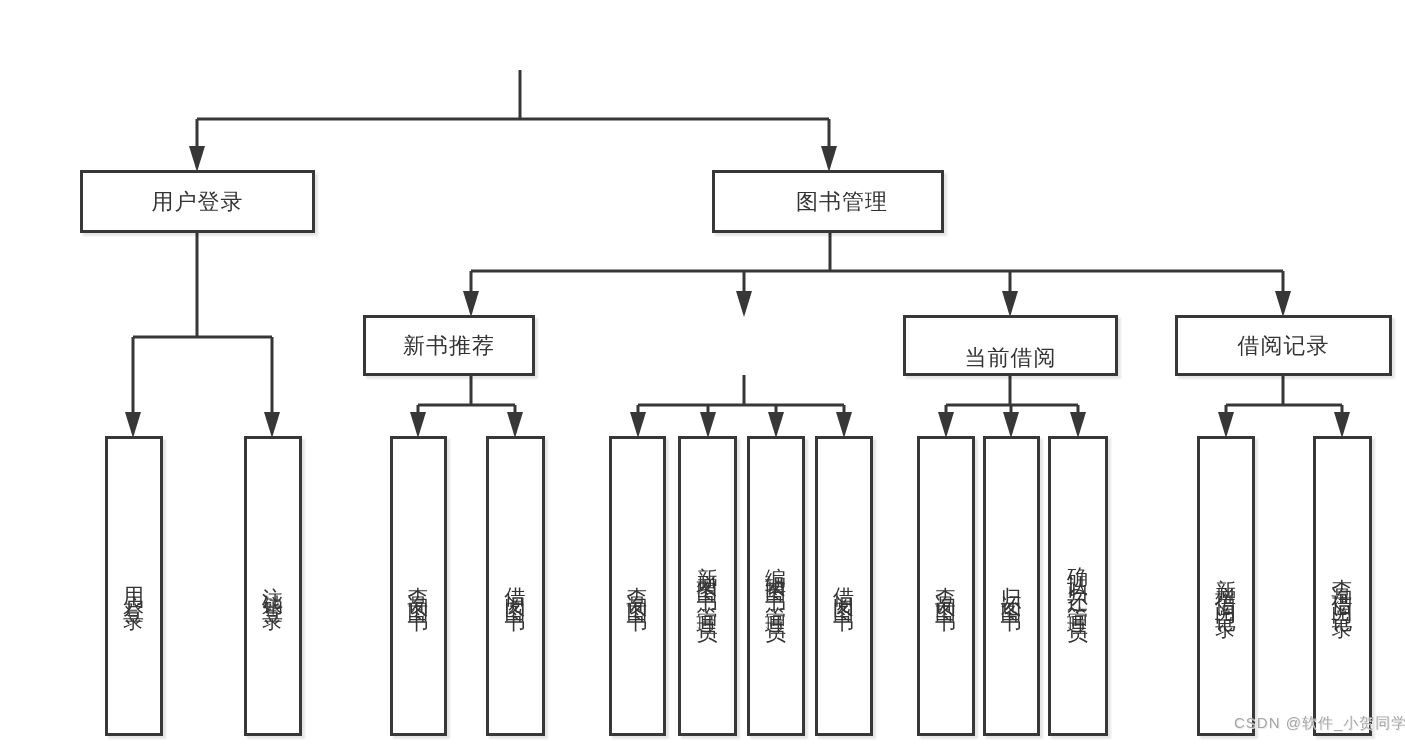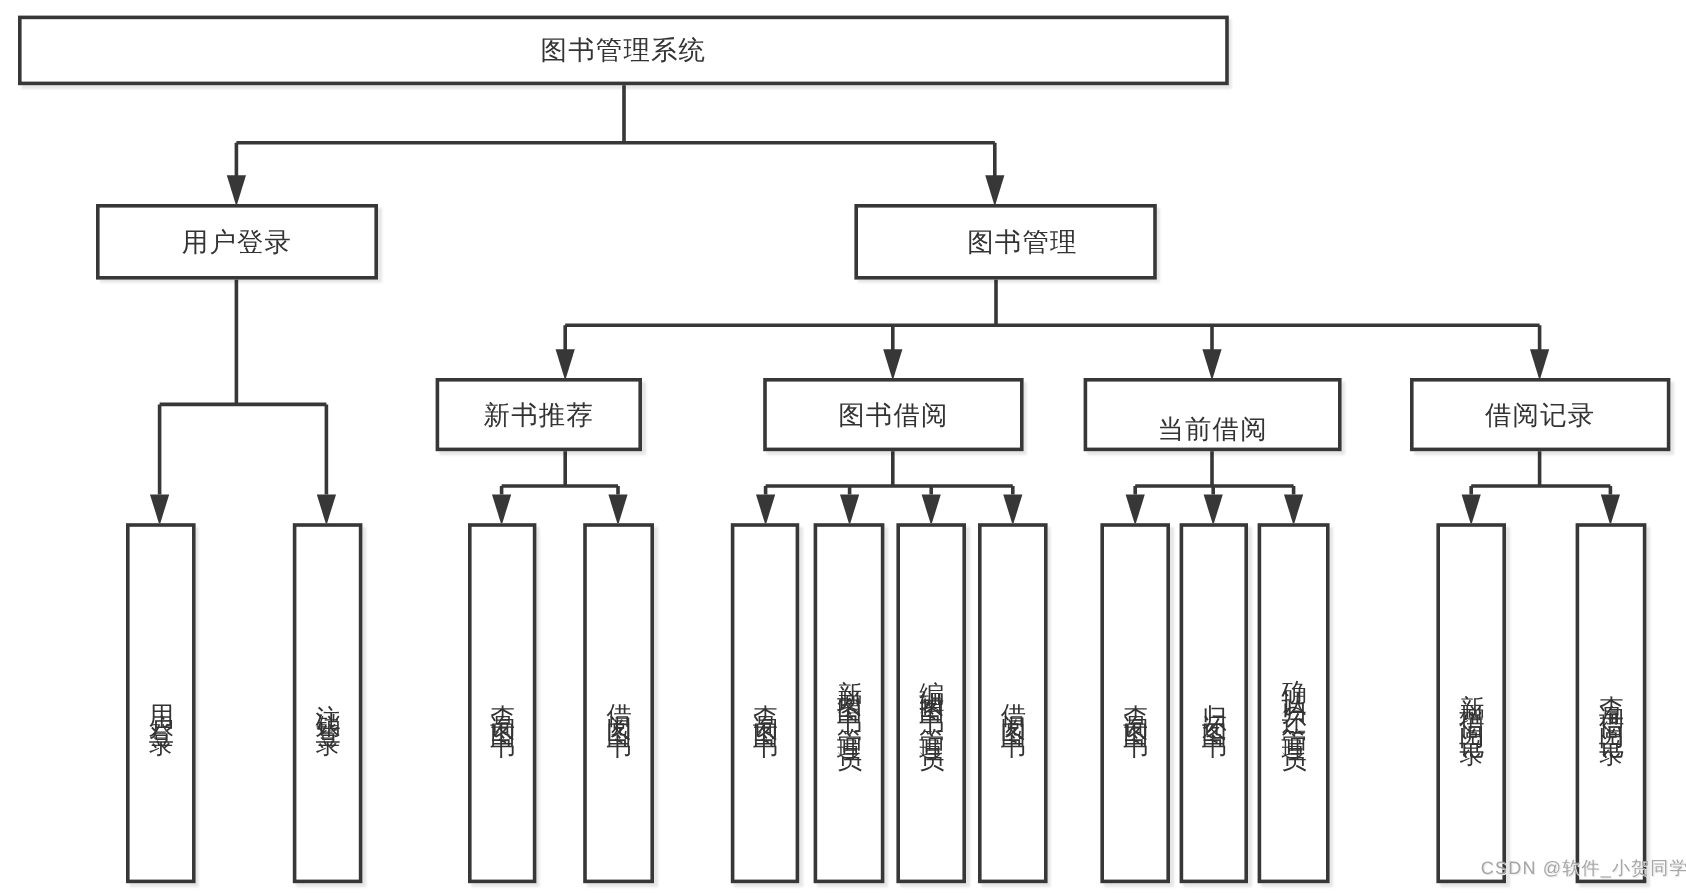--- a/index.html
+++ b/index.html
@@ -95,36 +95,30 @@
     <path class="c-line" d="M1010 375 V405 M946 405 H1078 M946 405 V412 M1011 405 V412 M1078 405 V412"></path>
     <polygon class="c-arrow" points="938,412 954,412 946,438"></polygon>
     <polygon class="c-arrow" points="1003,412 1019,412 1011,438"></polygon>
     <polygon class="c-arrow" points="1070,412 1086,412 1078,438"></polygon>
 
     <path class="c-line" d="M1283 375 V405 M1226 405 H1342 M1226 405 V412 M1342 405 V412"></path>
     <polygon class="c-arrow" points="1218,412 1234,412 1226,438"></polygon>
     <polygon class="c-arrow" points="1334,412 1350,412 1342,438"></polygon>
   </svg>
 
-  <div class="node hnode root">
-    <span>图书管理系统</span>
-  </div>
 
   <div class="node hnode" style="left:80px;top:170px;width:235px;height:63px;">
     <span>用户登录</span>
   </div>
-  <div class="node hnode" style="left:712px;top:170px;width:252px;height:63px;padding-left:28px;">
+  <div class="node hnode" style="left:712px;top:170px;width:232px;height:63px;padding-left:28px;">
     <span>图书管理</span>
   </div>
 
   <div class="node hnode" style="left:363px;top:315px;width:172px;height:61px;">
     <span>新书推荐</span>
-  </div>
-  <div class="node hnode" style="left:636px;top:315px;width:217px;height:61px;">
-    <span>图书借阅</span>
   </div>
   <div class="node hnode" style="left:903px;top:315px;width:215px;height:61px;align-items:flex-end;">
     <span>当前借阅</span>
   </div>
   <div class="node hnode" style="left:1175px;top:315px;width:217px;height:61px;">
     <span>借阅记录</span>
   </div>
 
   <div class="node leaf" style="left:105px;width:58px;">
     <span>用户登录</span>

